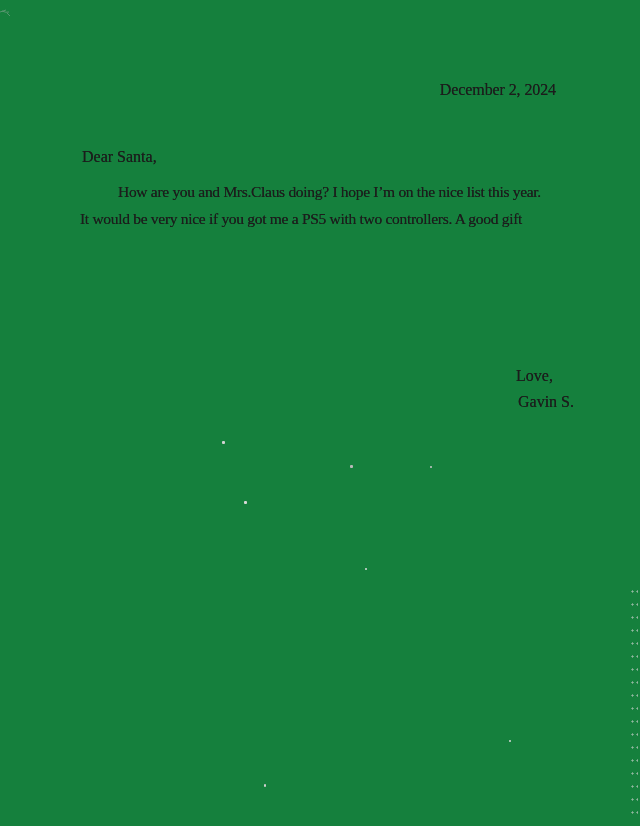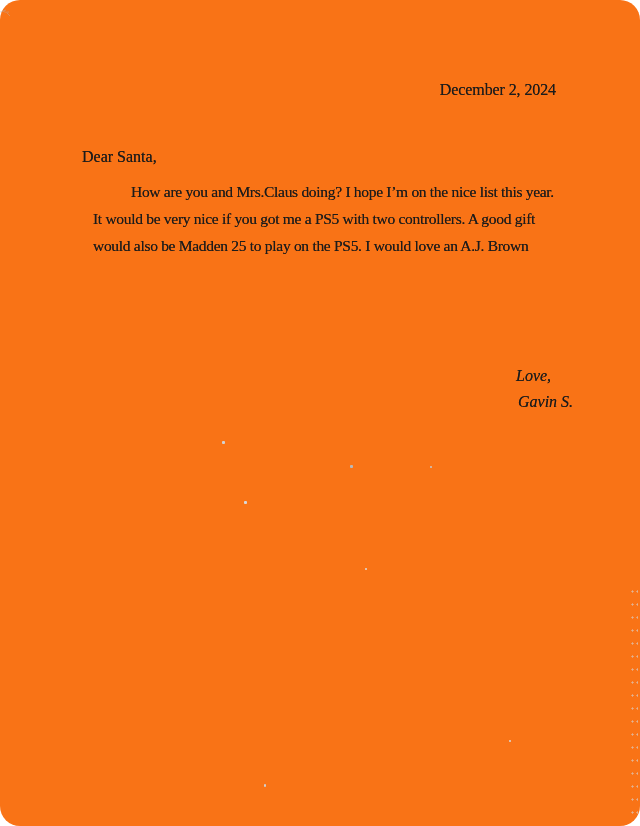--- a/index.html
+++ b/index.html
@@ -10,23 +10,22 @@
   body {
     width: 640px;
     height: 826px;
     position: relative;
     overflow: hidden;
     font-family: "Liberation Serif", "DejaVu Serif", serif;
   }
   .page {
     position: absolute;
     inset: 0;
-    background: #f97316;
+    background: #15803d;
     color: #1c1c1c;
-    border-radius: 20px;
   }
   
   .txt {
     text-shadow: 0 0 0.6px rgba(25, 25, 25, 0.8);
     -webkit-font-smoothing: antialiased;
   }
   .date {
     position: absolute;
     top: 76px;
     right: 84px;
@@ -41,38 +40,36 @@
     left: 82px;
     font-size: 16px;
     line-height: 27px;
     white-space: nowrap;
   }
   .body-block {
     position: absolute;
     top: 178px;
     left: 80px;
     width: 500px;
-    margin-left: 13px;
   }
   .body-line {
     font-size: 15.5px;
     letter-spacing: -0.3px;
     line-height: 27px;
     height: 27px;
     white-space: nowrap;
   }
   .body-line.first {
     text-indent: 38px;
   }
   .closing-block {
     position: absolute;
     top: 363px;
     left: 498px;
     font-size: 16px;
-    font-style: italic;
   }
   .closing {
     padding-left: 18px;
     line-height: 26px;
     height: 26px;
     white-space: nowrap;
   }
   .signature {
     line-height: 26px;
     height: 26px;
@@ -115,21 +112,20 @@
 
 <div class="page">
 
   <div class="date txt">December 2, 2024</div>
 
   <div class="salutation txt">Dear Santa,</div>
 
   <div class="body-block">
     <div class="body-line first txt">How are you and Mrs.Claus doing? I hope I’m on the nice list this year.</div>
     <div class="body-line txt">It would be very nice if you got me a PS5 with two controllers. A good gift</div>
-    <div class="body-line txt">would also be Madden 25 to play on the PS5. I would love an A.J. Brown</div>
   </div>
 
   <div class="closing-block">
     <div class="closing txt">Love,</div>
     <div class="signature txt">Gavin S.</div>
   </div>
 
   <svg class="corner-smudge" viewBox="0 0 14 10" aria-hidden="true">
     <path d="M0,3 L6,1 M2,2 Q6,4 9,3 M7,4 L10,7" stroke="#b5b5b5" stroke-width="0.9" fill="none"></path>
   </svg>

